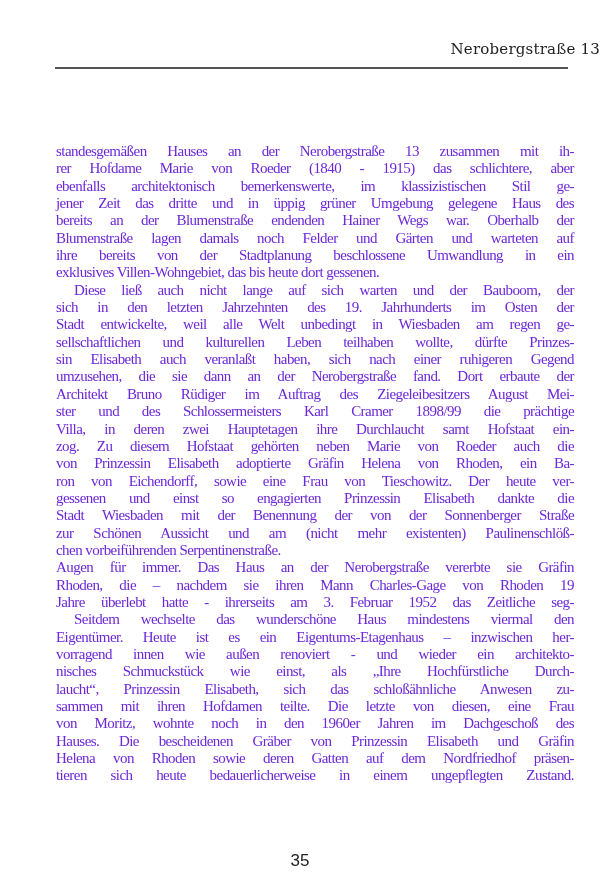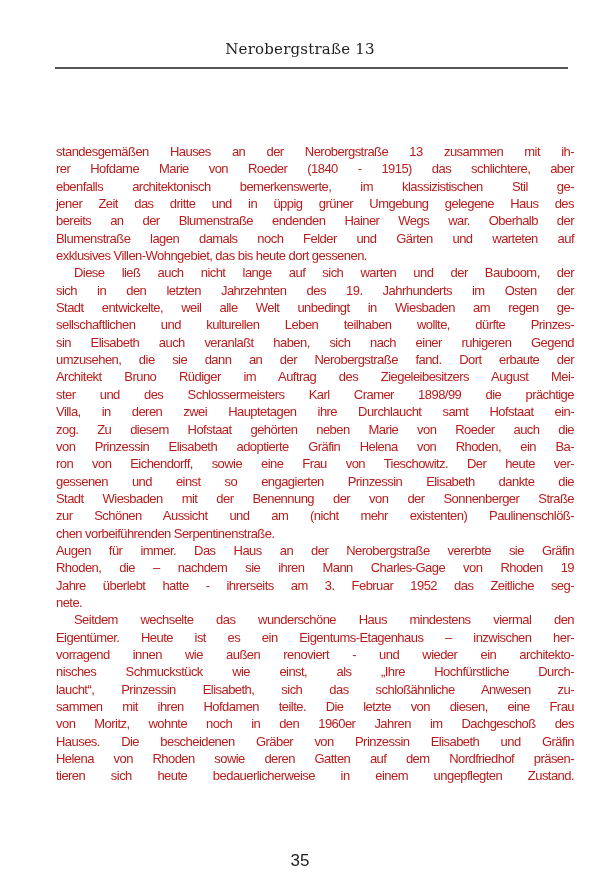--- a/index.html
+++ b/index.html
@@ -1,31 +1,31 @@
 <!DOCTYPE html>
 <html><head>
 <meta charset="utf-8">
 <style>
   html, body { margin: 0; padding: 0; }
   body {
     width: 600px; height: 894px; background: #ffffff; position: relative; overflow: hidden;
     font-family: "DejaVu Serif", serif; color: #1a1a1a;
   }
   .header {
-    position: absolute; top: 40px; left: 0; width: 600px; text-align: center;
+    position: absolute; top: 40px; left: 0; width: 600px; text-align: right;
     font-family: "DejaVu Serif", serif; font-size: 15px; color: #222;
     letter-spacing: 0.2px;
   }
   .rule {
     position: absolute; top: 67px; left: 55px; width: 513px; height: 1.5px; background: #555;
   }
   .body-text {
     position: absolute; top: 143px; left: 56px; width: 518px;
-    font-family: Liberation Sans, sans-serif; font-size: 13px; line-height: 17.35px;
-    color: #b91c1c; letter-spacing: -0.55px;
+    font-family: Liberation Serif, serif; font-size: 15px; line-height: 17.35px;
+    color: #6d28d9; letter-spacing: -0.55px;
   }
   .line {
     display: block; white-space: nowrap; text-align: justify; text-align-last: justify;
     height: 17.35px; overflow: visible;
   }
   .line.last { text-align-last: left; }
   .line.indent { padding-left: 18px; }
   .page-number {
     position: absolute; top: 851px; left: 0; width: 600px; text-align: center;
     font-family: "Liberation Sans", sans-serif; font-size: 17px; color: #222;
@@ -38,20 +38,21 @@
 <div class="rule"></div>
 
 <div class="body-text" id="body-text">
     <div>
       <span class="line">standesgemäßen Hauses an der Nerobergstraße 13 zusammen mit ih-</span>
       <span class="line">rer Hofdame Marie von Roeder (1840 - 1915) das schlichtere, aber</span>
       <span class="line">ebenfalls architektonisch bemerkenswerte, im klassizistischen Stil ge-</span>
       <span class="line">jener Zeit das dritte und in üppig grüner Umgebung gelegene Haus des</span>
       <span class="line">bereits an der Blumenstraße endenden Hainer Wegs war. Oberhalb der</span>
       <span class="line">Blumenstraße lagen damals noch Felder und Gärten und warteten auf</span>
+      <span class="line">ihre bereits von der Stadtplanung beschlossene Umwandlung in ein</span>
       <span class="line last">exklusives Villen-Wohngebiet, das bis heute dort gessenen.</span>
     </div>
     <div>
       <span class="line indent">Diese ließ auch nicht lange auf sich warten und der Bauboom, der</span>
       <span class="line">sich in den letzten Jahrzehnten des 19. Jahrhunderts im Osten der</span>
       <span class="line">Stadt entwickelte, weil alle Welt unbedingt in Wiesbaden am regen ge-</span>
       <span class="line">sellschaftlichen und kulturellen Leben teilhaben wollte, dürfte Prinzes-</span>
       <span class="line">sin Elisabeth auch veranlaßt haben, sich nach einer ruhigeren Gegend</span>
       <span class="line">umzusehen, die sie dann an der Nerobergstraße fand. Dort erbaute der</span>
       <span class="line">Architekt Bruno Rüdiger im Auftrag des Ziegeleibesitzers August Mei-</span>
@@ -62,21 +63,20 @@
       <span class="line">ron von Eichendorff, sowie eine Frau von Tieschowitz. Der heute ver-</span>
       <span class="line">gessenen und einst so engagierten Prinzessin Elisabeth dankte die</span>
       <span class="line">Stadt Wiesbaden mit der Benennung der von der Sonnenberger Straße</span>
       <span class="line">zur Schönen Aussicht und am (nicht mehr existenten) Paulinenschlöß-</span>
       <span class="line last">chen vorbeiführenden Serpentinenstraße.</span>
     </div>
     <div>
       <span class="line">Augen für immer. Das Haus an der Nerobergstraße vererbte sie Gräfin</span>
       <span class="line">Rhoden, die – nachdem sie ihren Mann Charles-Gage von Rhoden 19</span>
       <span class="line">Jahre überlebt hatte - ihrerseits am 3. Februar 1952 das Zeitliche seg-</span>
-      <span class="line last">nete.</span>
     </div>
     <div>
       <span class="line indent">Seitdem wechselte das wunderschöne Haus mindestens viermal den</span>
       <span class="line">Eigentümer. Heute ist es ein Eigentums-Etagenhaus – inzwischen her-</span>
       <span class="line">vorragend innen wie außen renoviert - und wieder ein architekto-</span>
       <span class="line">nisches Schmuckstück wie einst, als „Ihre Hochfürstliche Durch-</span>
       <span class="line">laucht“, Prinzessin Elisabeth, sich das schloßähnliche Anwesen zu-</span>
       <span class="line">sammen mit ihren Hofdamen teilte. Die letzte von diesen, eine Frau</span>
       <span class="line">von Moritz, wohnte noch in den 1960er Jahren im Dachgeschoß des</span>
       <span class="line">Hauses. Die bescheidenen Gräber von Prinzessin Elisabeth und Gräfin</span>

